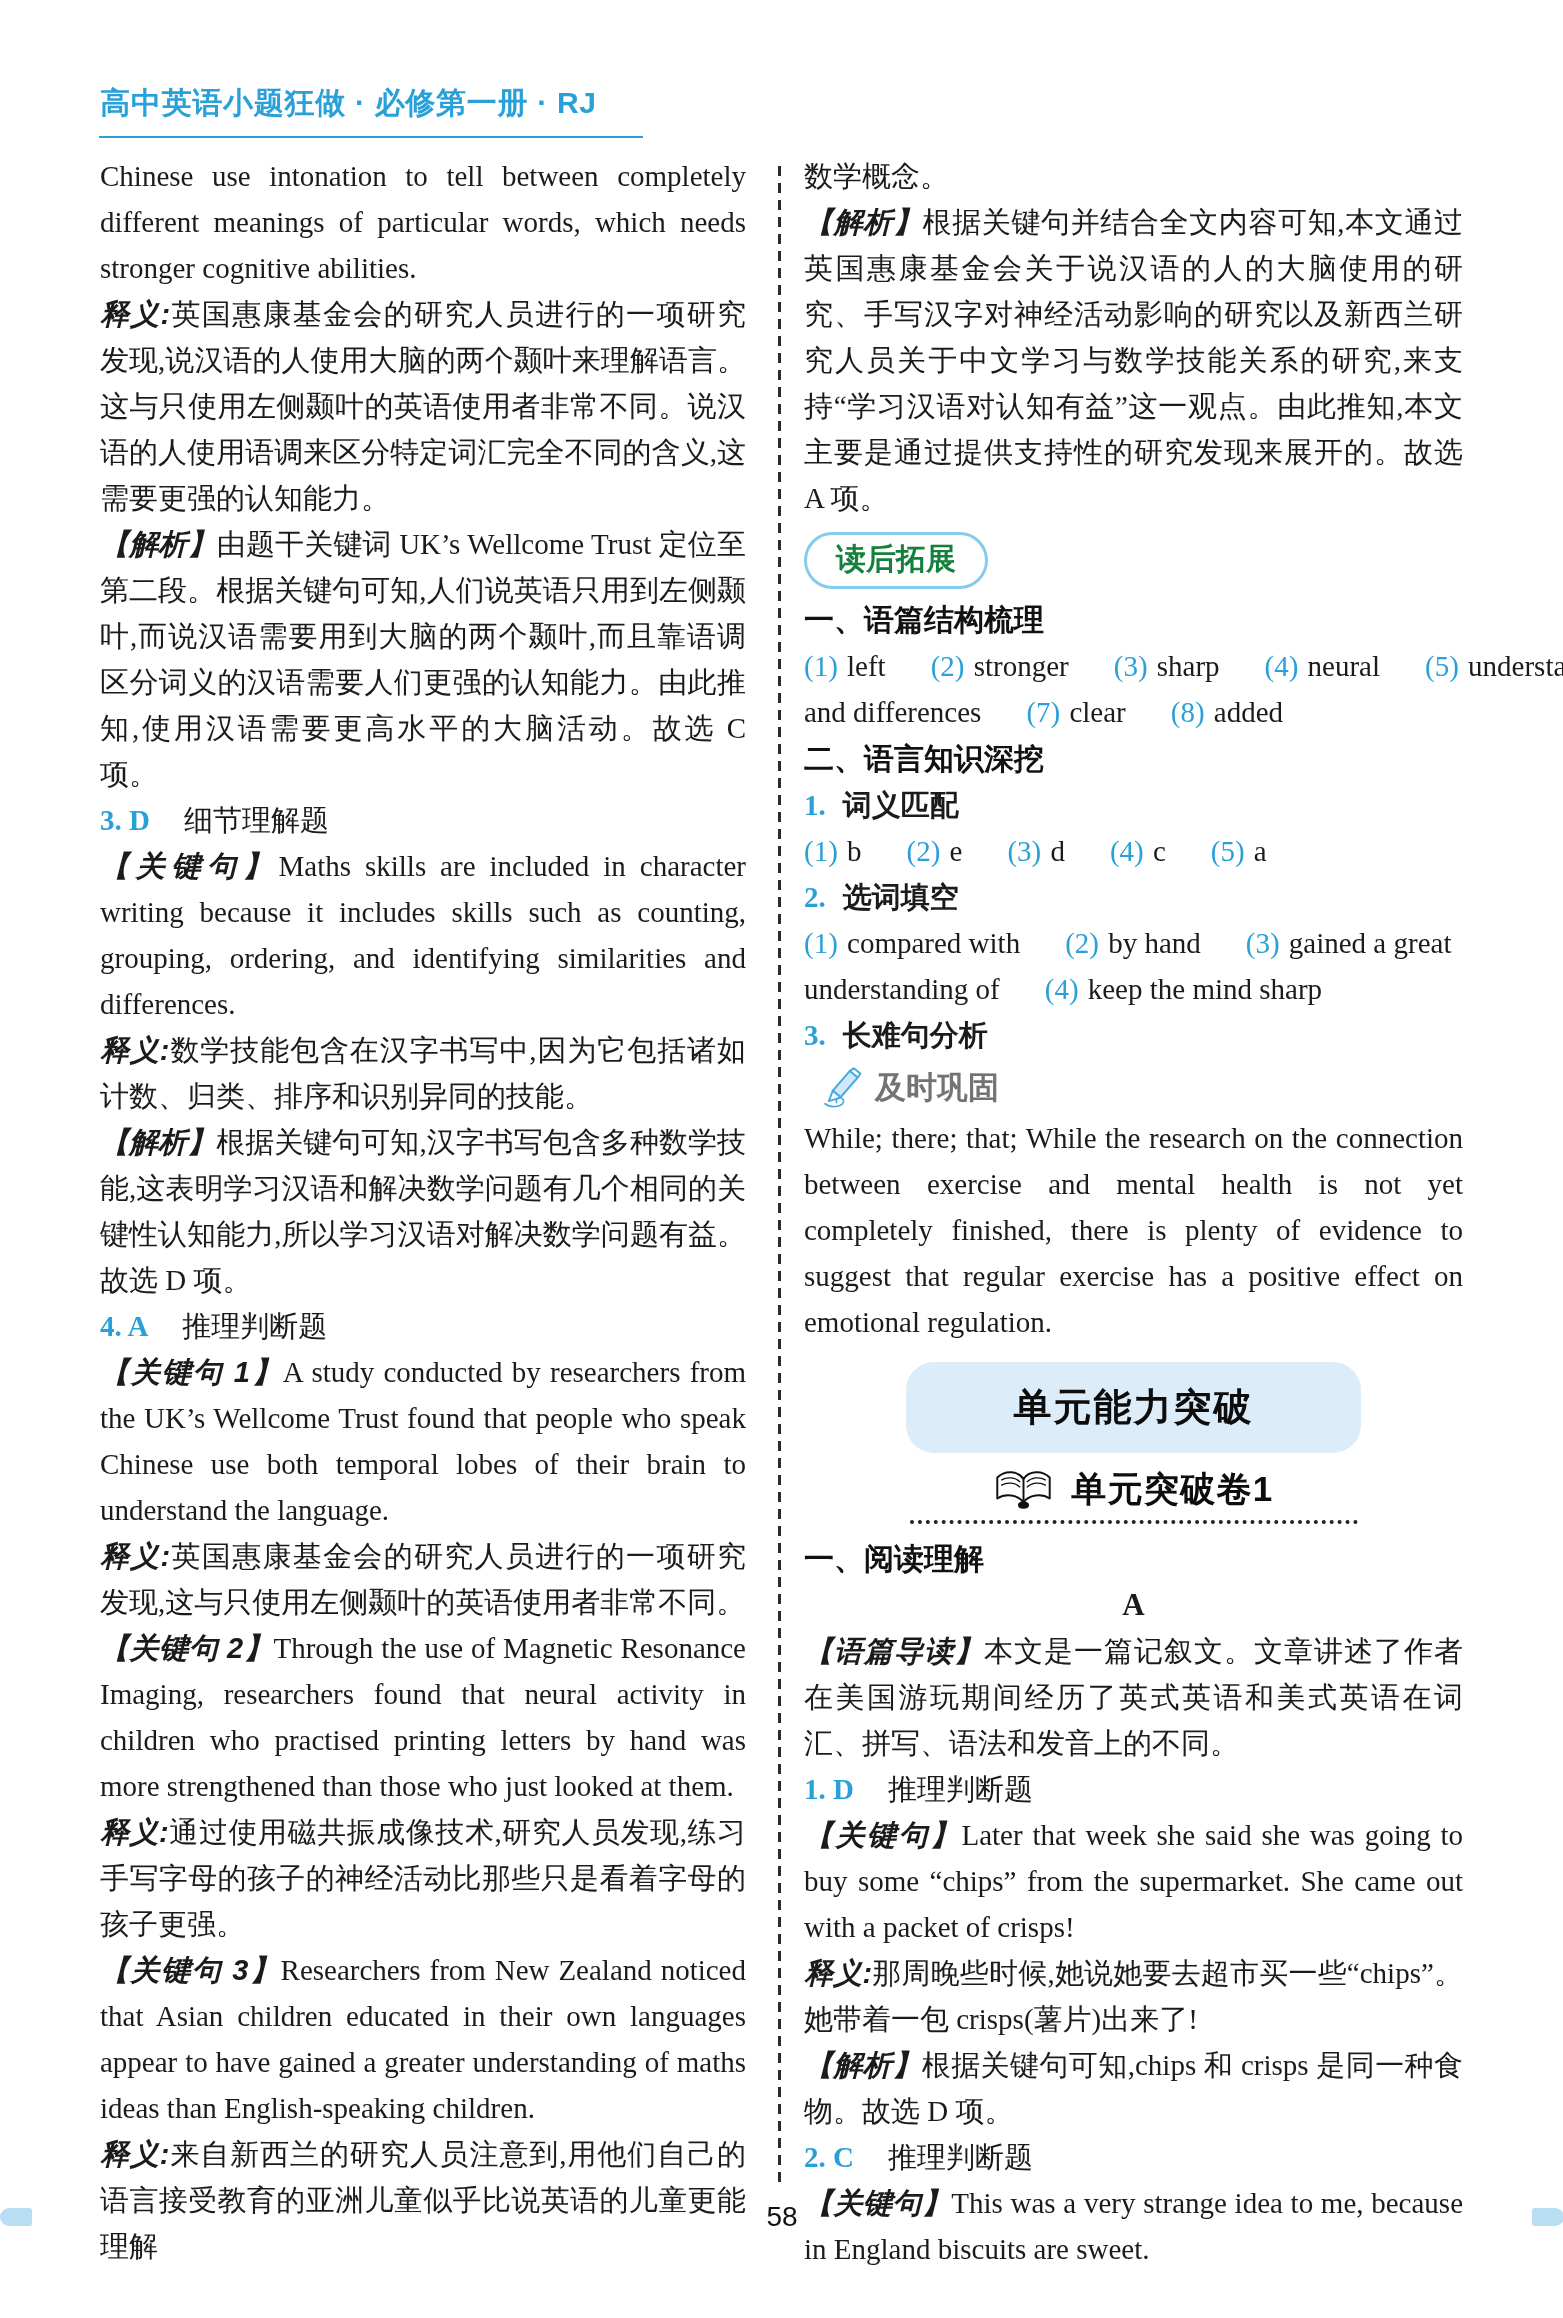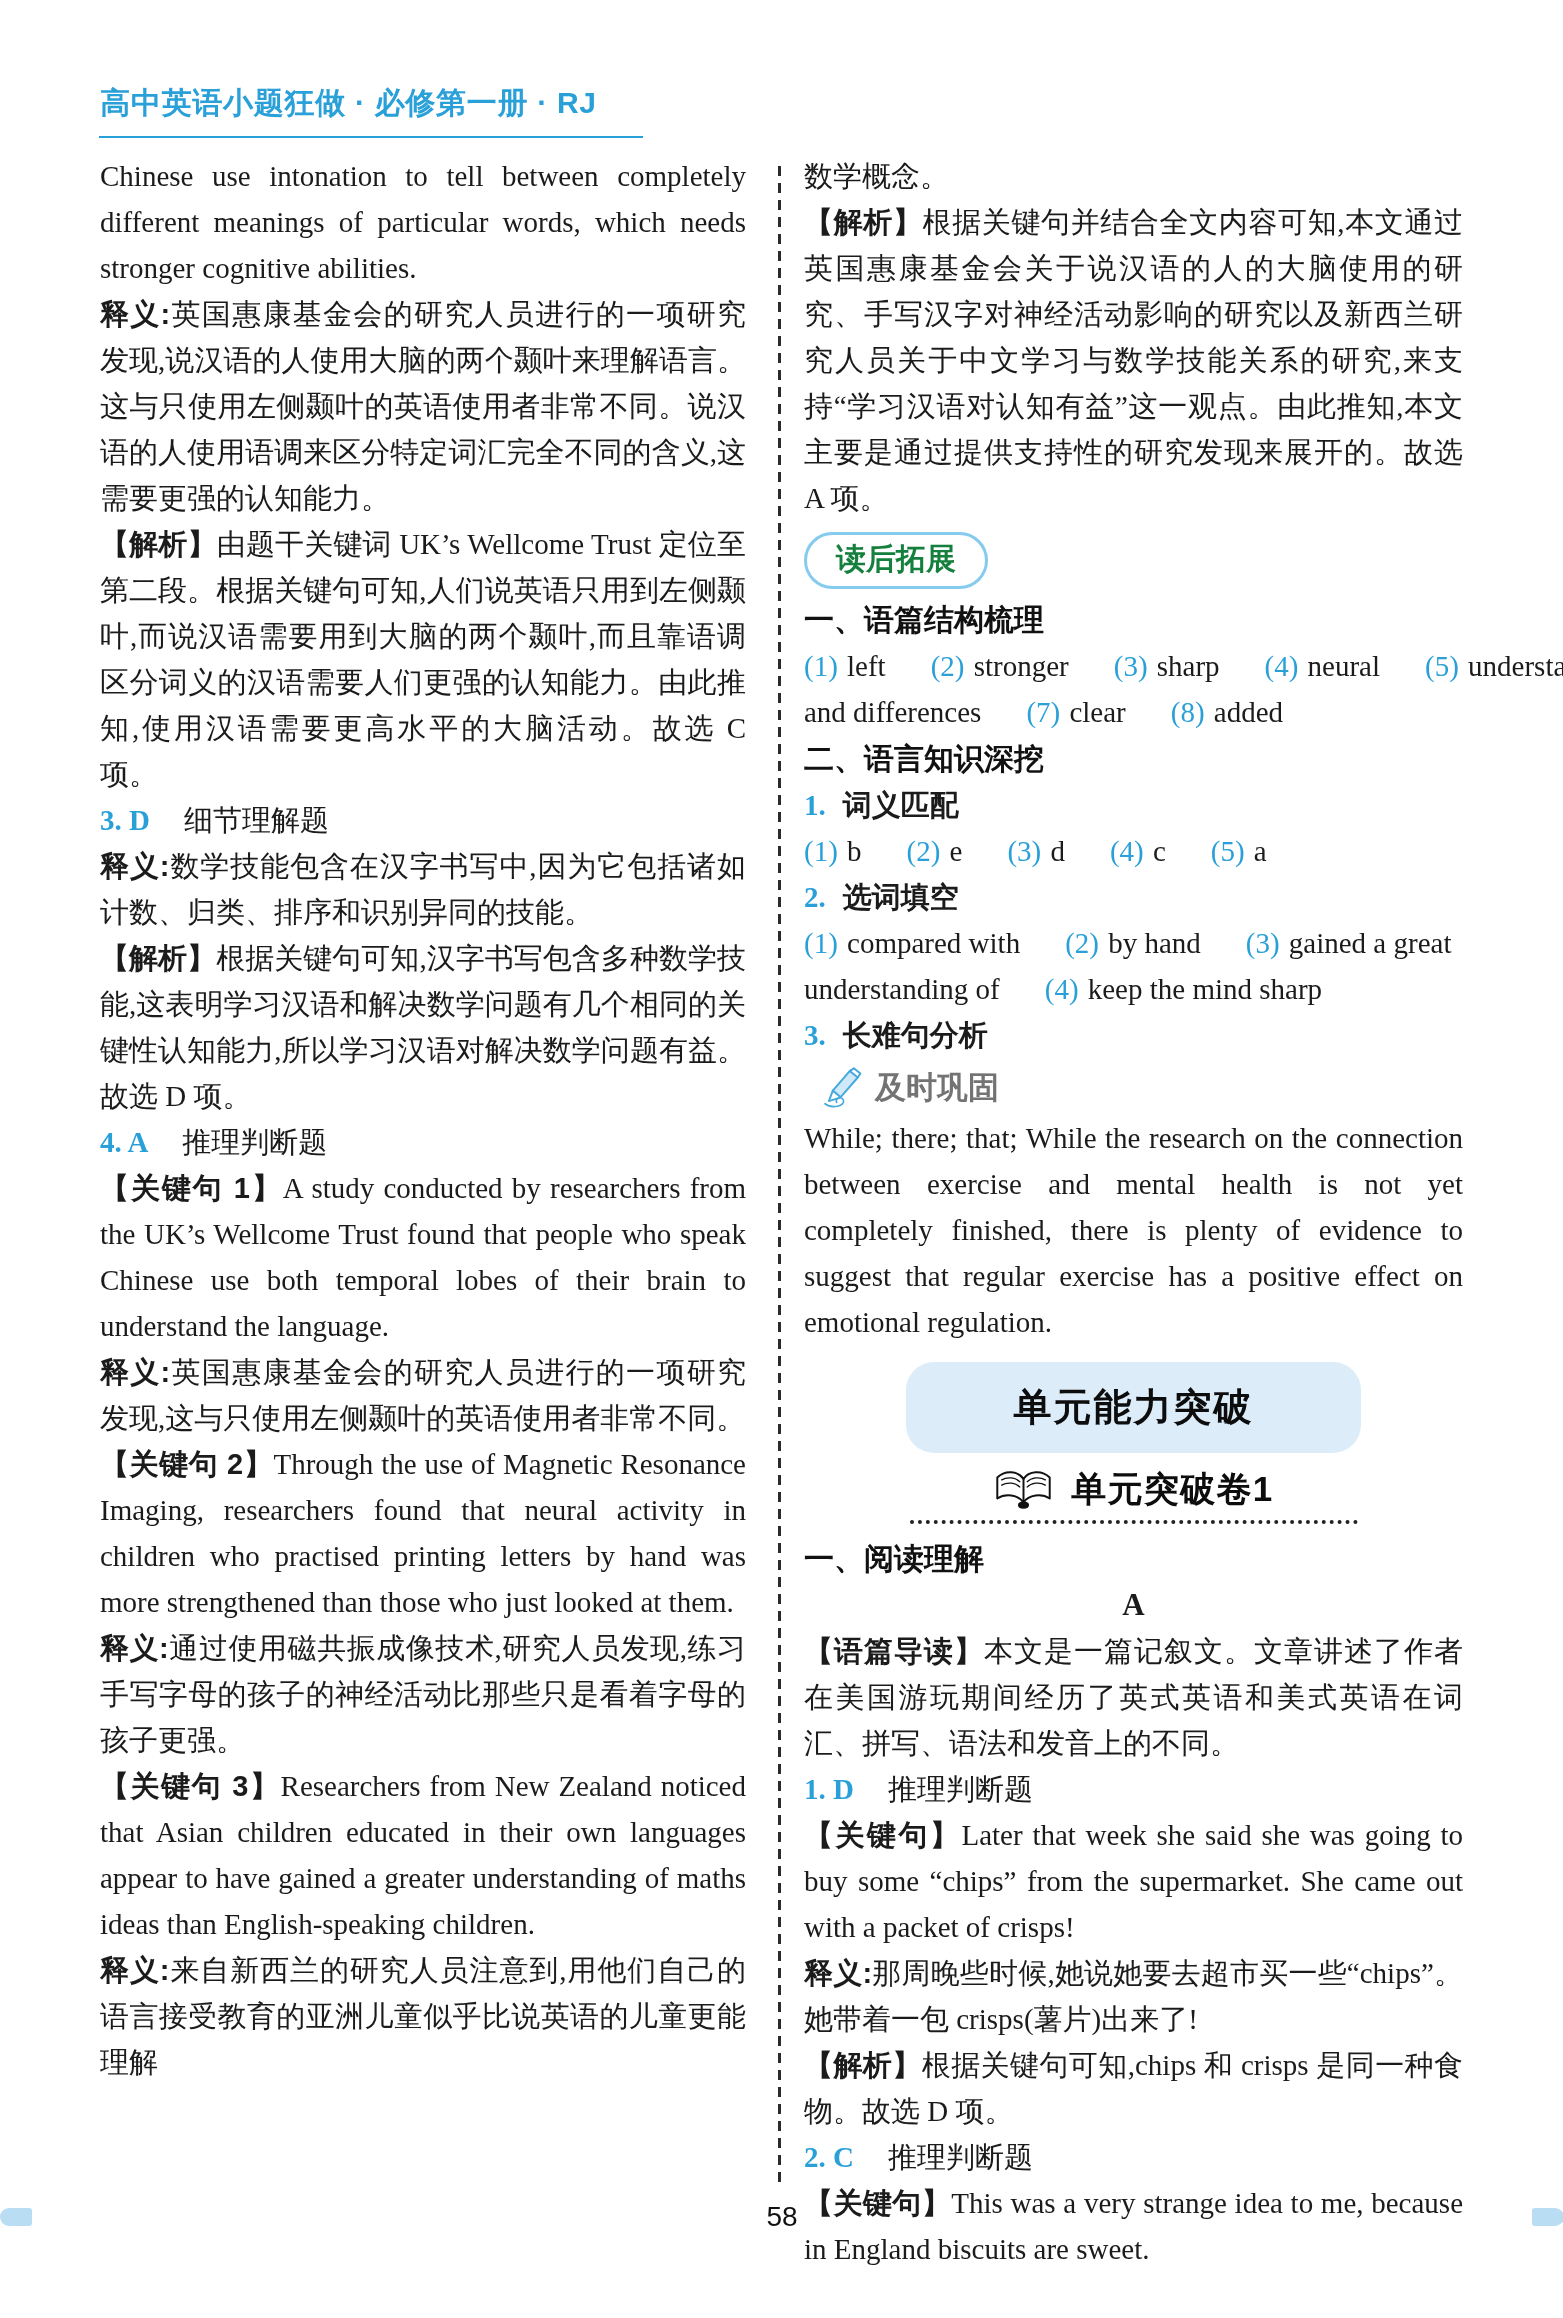--- a/index.html
+++ b/index.html
@@ -11,21 +11,21 @@
              font-weight:bold;font-size:30px;color:#2aa0d8;letter-spacing:0.7px;
              padding:0 46px 12px 1.3px;border-bottom:2.6px solid #2aa0d8;}
   
   .col{position:absolute;top:153px;}
   .col-left{left:100px;width:646px;}
   .col-right{left:804px;width:659px;}
   .divider{position:absolute;left:778px;top:166px;width:2.6px;height:2018px;
            background:repeating-linear-gradient(to bottom,#2b2b2b 0 10px,transparent 10px 17px);}
   
   .para{margin:0;font-size:29px;line-height:46px;text-align:justify;}
-  .lbl{font-family:"Liberation Sans","DejaVu Sans",sans-serif;font-weight:bold;}
+  .lbl{font-family:"Liberation Sans","DejaVu Sans",sans-serif;font-weight:bold;font-style:italic;}
   .qline{text-align:left;}
   .qnum{color:#2aa0d8;font-weight:bold;margin-right:34px;}
   .subline .qnum{margin-right:17px;}
   .sub-name,.sec-title{font-family:"Liberation Sans","DejaVu Sans",sans-serif;font-weight:bold;}
   .sec-title{margin:0;font-size:30px;line-height:47px;color:#111;}
   .answers{text-align:left;}
   .bn{color:#2aa0d8;margin-right:9.2px;}
   .bv{margin-right:45px;}
   
   .badge-ext{display:inline-block;margin:10.5px 0 6.6px 0;padding:4px 29px 6.6px 29px;
@@ -67,20 +67,21 @@
     <div class="hdr-title">高中英语小题狂做 · 必修第一册 · RJ</div>
   </div>
 
   <div class="divider"></div>
 
   <div class="col col-left">
     <p class="para"><span>Chinese use intonation to tell between completely different meanings of particular words, which needs stronger cognitive abilities.</span></p>
     <p class="para"><span class="lbl">释义:</span><span>英国惠康基金会的研究人员进行的一项研究发现,说汉语的人使用大脑的两个颞叶来理解语言。这与只使用左侧颞叶的英语使用者非常不同。说汉语的人使用语调来区分特定词汇完全不同的含义,这需要更强的认知能力。</span></p>
     <p class="para"><span class="lbl">【解析】</span><span>由题干关键词 UK’s Wellcome Trust 定位至第二段。根据关键句可知,人们说英语只用到左侧颞叶,而说汉语需要用到大脑的两个颞叶,而且靠语调区分词义的汉语需要人们更强的认知能力。由此推知,使用汉语需要更高水平的大脑活动。故选 C 项。</span></p>
     <p class="para qline"><span class="qnum">3. D</span><span>细节理解题</span></p>
+    <p class="para"><span class="lbl">【关键句】</span><span>Maths skills are included in character writing because it includes skills such as counting, grouping, ordering, and identifying similarities and differences.</span></p>
     <p class="para"><span class="lbl">释义:</span><span>数学技能包含在汉字书写中,因为它包括诸如计数、归类、排序和识别异同的技能。</span></p>
     <p class="para"><span class="lbl">【解析】</span><span>根据关键句可知,汉字书写包含多种数学技能,这表明学习汉语和解决数学问题有几个相同的关键性认知能力,所以学习汉语对解决数学问题有益。故选 D 项。</span></p>
     <p class="para qline"><span class="qnum">4. A</span><span>推理判断题</span></p>
     <p class="para"><span class="lbl">【关键句 1】</span><span>A study conducted by researchers from the UK’s Wellcome Trust found that people who speak Chinese use both temporal lobes of their brain to understand the language.</span></p>
     <p class="para"><span class="lbl">释义:</span><span>英国惠康基金会的研究人员进行的一项研究发现,这与只使用左侧颞叶的英语使用者非常不同。</span></p>
     <p class="para"><span class="lbl">【关键句 2】</span><span>Through the use of Magnetic Resonance Imaging, researchers found that neural activity in children who practised printing letters by hand was more strengthened than those who just looked at them.</span></p>
     <p class="para"><span class="lbl">释义:</span><span>通过使用磁共振成像技术,研究人员发现,练习手写字母的孩子的神经活动比那些只是看着字母的孩子更强。</span></p>
     <p class="para"><span class="lbl">【关键句 3】</span><span>Researchers from New Zealand noticed that Asian children educated in their own languages appear to have gained a greater understanding of maths ideas than English-speaking children.</span></p>
     <p class="para"><span class="lbl">释义:</span><span>来自新西兰的研究人员注意到,用他们自己的语言接受教育的亚洲儿童似乎比说英语的儿童更能理解</span></p>
   </div>

